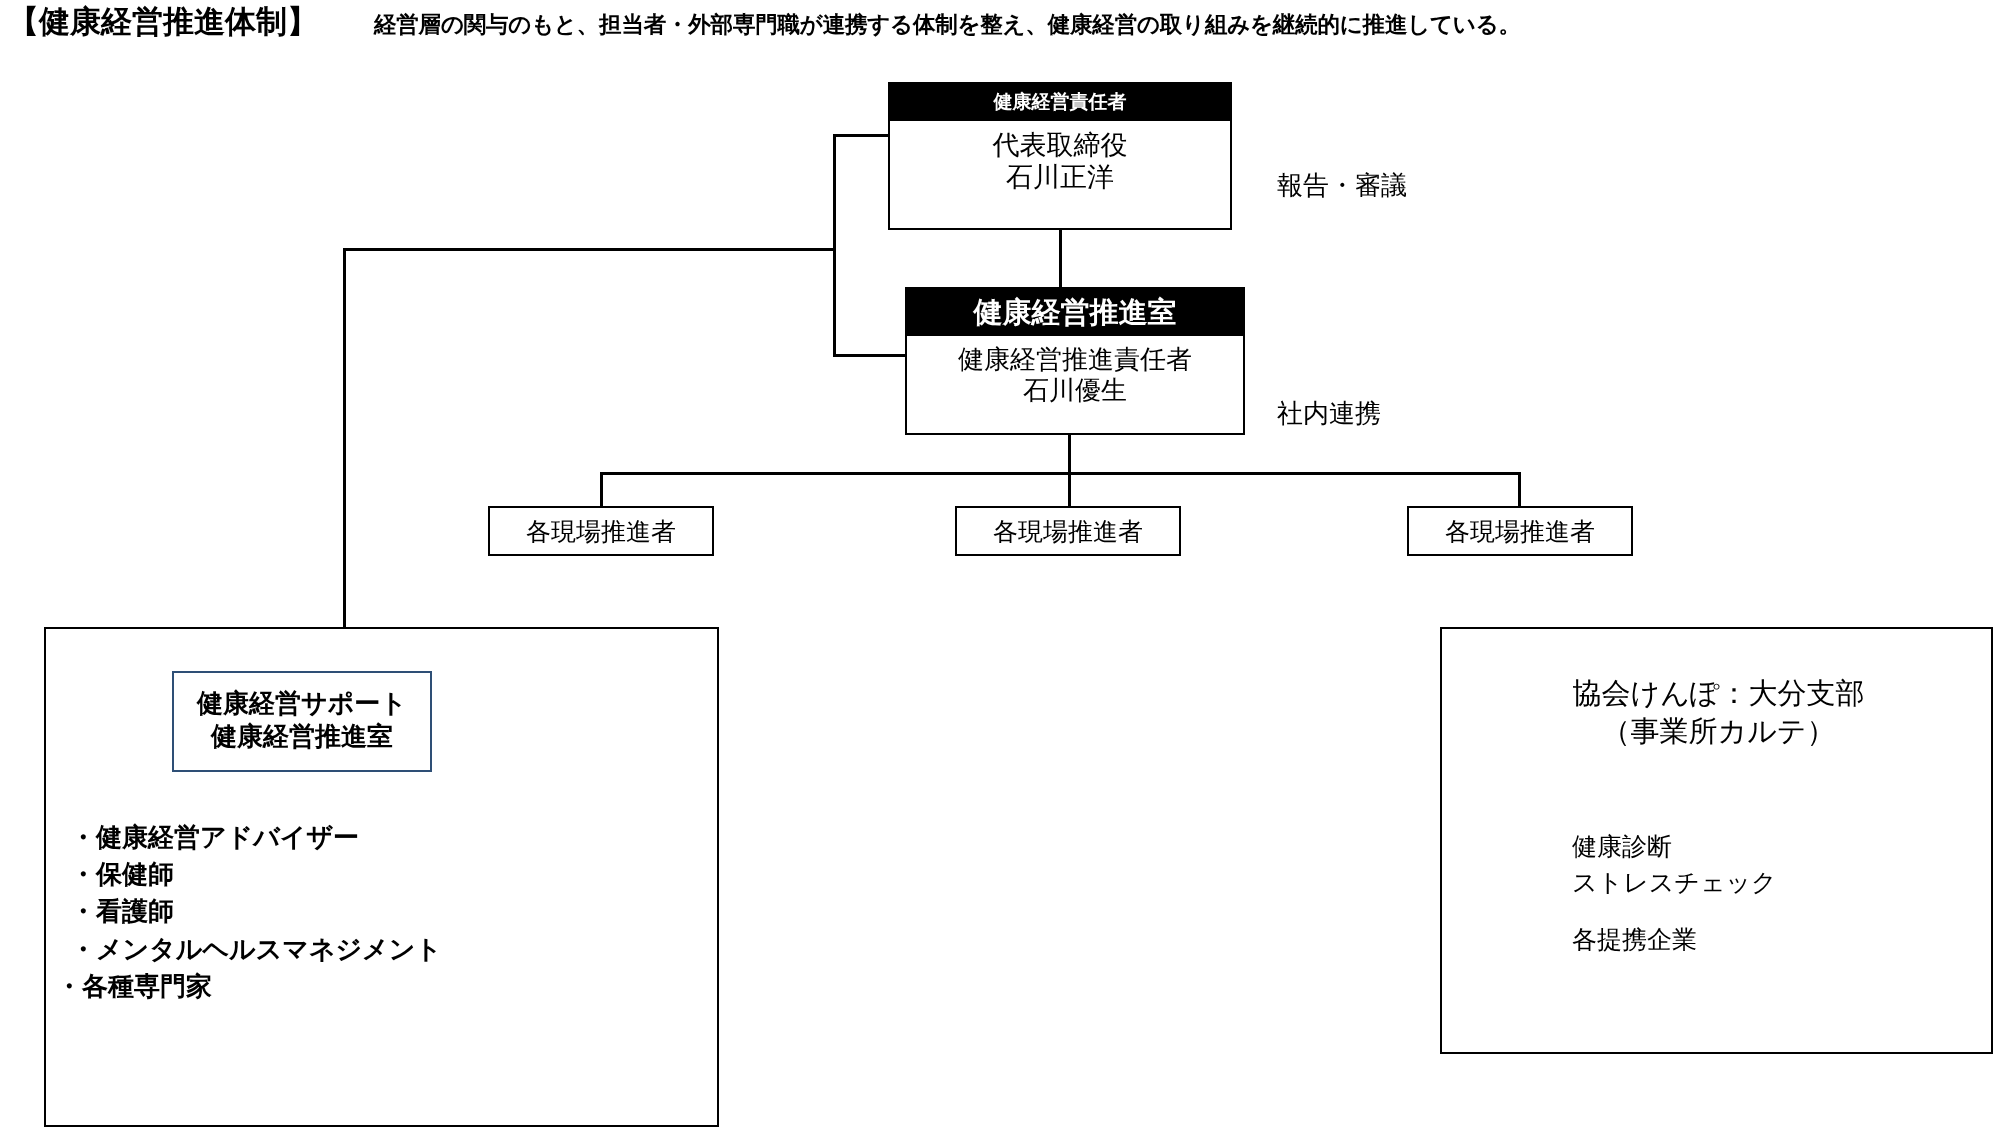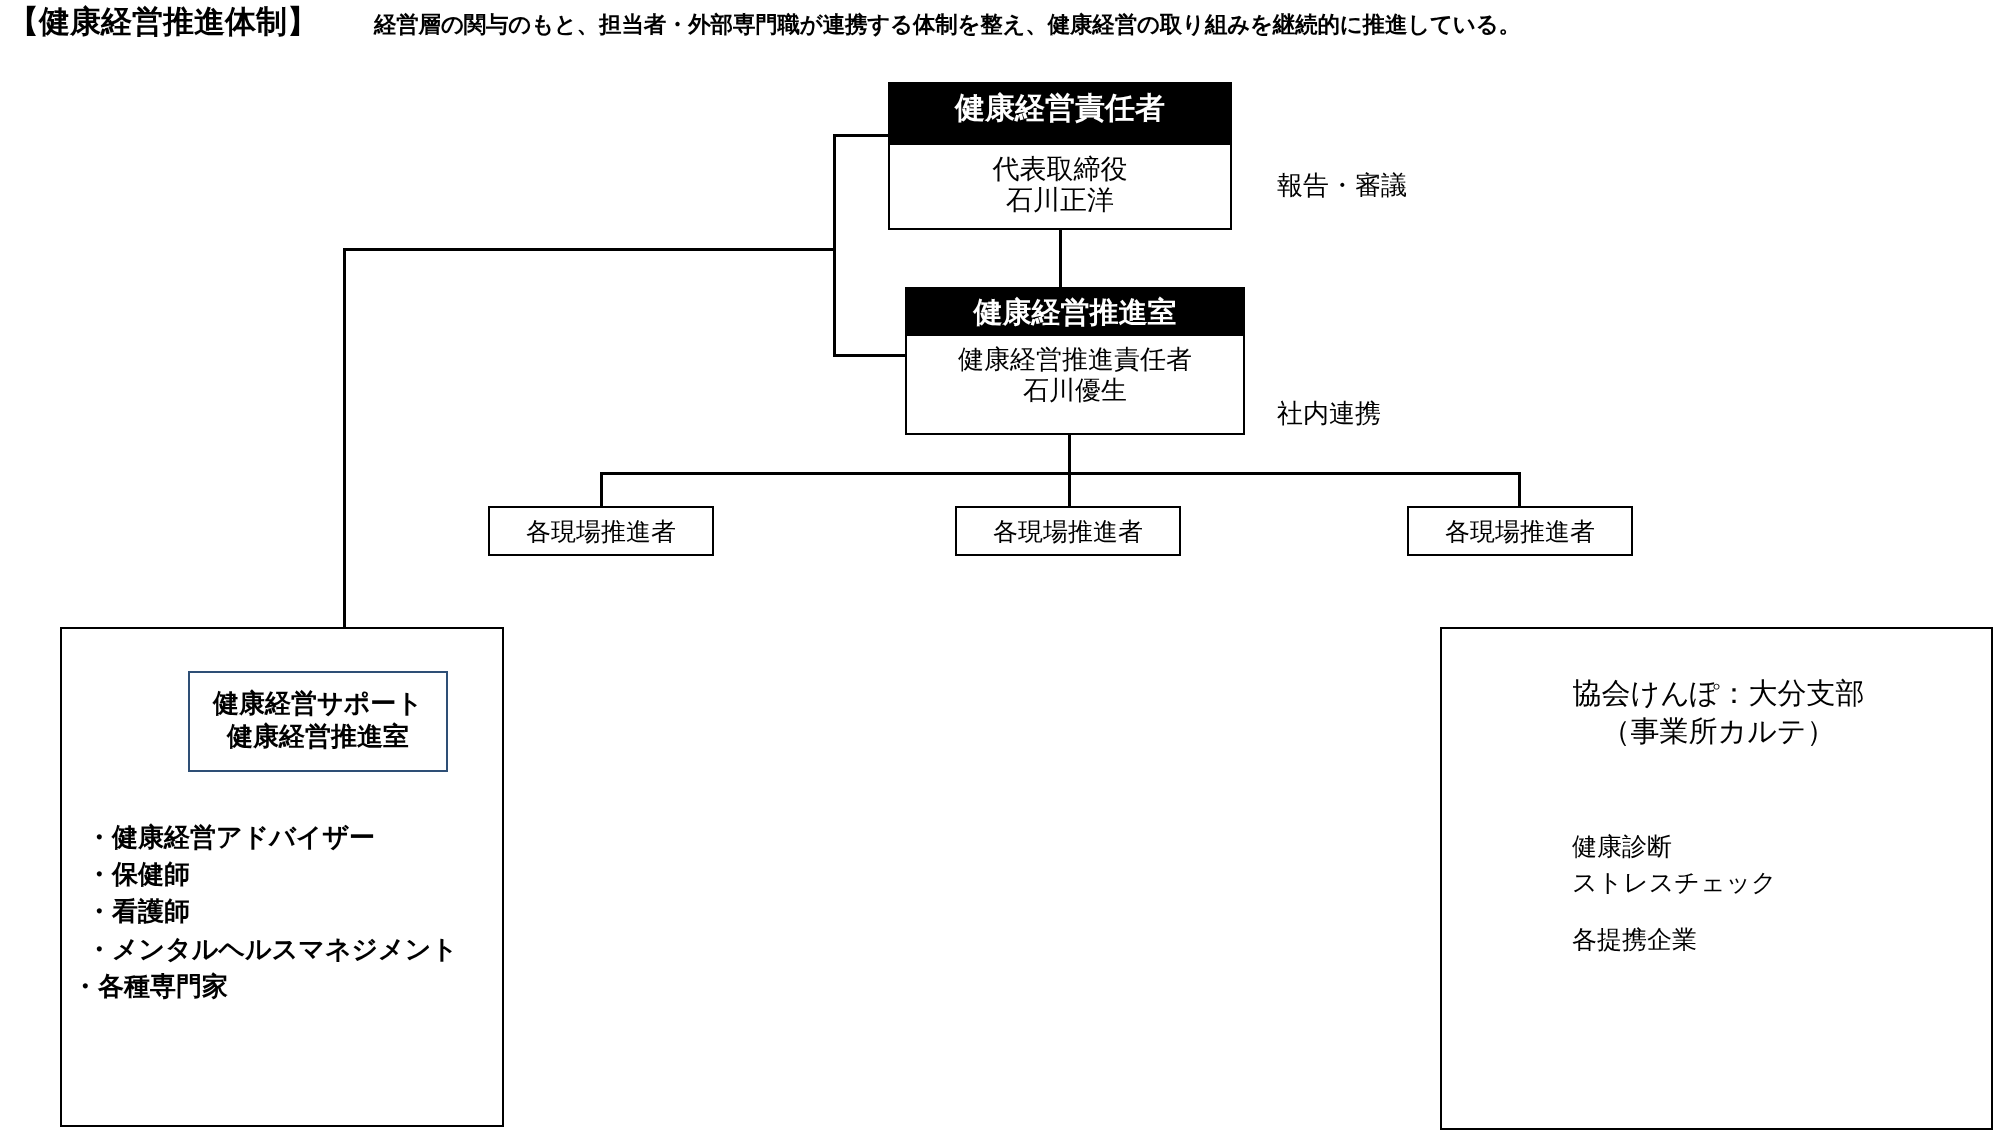--- a/index.html
+++ b/index.html
@@ -63,21 +63,21 @@
   }
   .org-body {
     text-align: center;
     color: #000000;
     line-height: 1.18;
     white-space: nowrap;
   }
 
   
   #box-ceo { left: 888px; top: 82px; width: 344px; height: 148px; }
-  #box-ceo .org-header { font-size: 30px; padding: 8px 0 21px; }
+  #box-ceo .org-header { font-size: 19px; padding: 8px 0 9px; }
   #box-ceo .org-body { font-size: 27px; padding-top: 9px; }
 
   
   #box-office { left: 905px; top: 287px; width: 340px; height: 148px; }
   #box-office .org-header { font-size: 29px; padding: 8px 0 9px; }
   #box-office .org-body { font-size: 26px; padding-top: 9px; font-family: Liberation Serif, serif; }
 
   
   .leaf-box {
     position: absolute;
@@ -112,22 +112,22 @@
   #label-internal { left: 1277px; top: 360px; margin-top: 36px; }
 
   
   .panel {
     position: absolute;
     box-sizing: border-box;
     border: 2.5px solid #000000;
     background: #ffffff;
     z-index: 2;
   }
-  #panel-partner { left: 60px; top: 627px; width: 444px; height: 500px; }
-  #panel-kenpo  { left: 1440px; top: 627px; width: 553px; height: 503px; }
+  #panel-partner { left: 44px; top: 627px; width: 675px; height: 500px; }
+  #panel-kenpo  { left: 1440px; top: 627px; width: 553px; height: 427px; }
 
   
   #partner-title-box {
     position: absolute;
     left: 126px;
     top: 42px;
     width: 260px;
     height: 101px;
     box-sizing: border-box;
     border: 2px solid #2e4f76;

